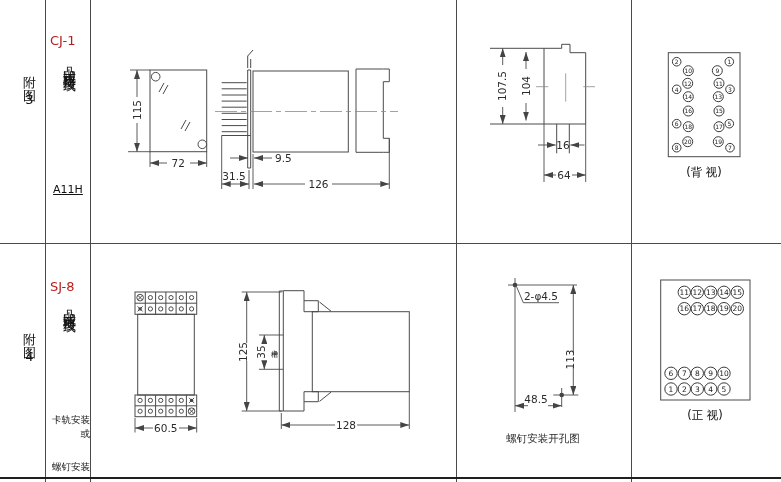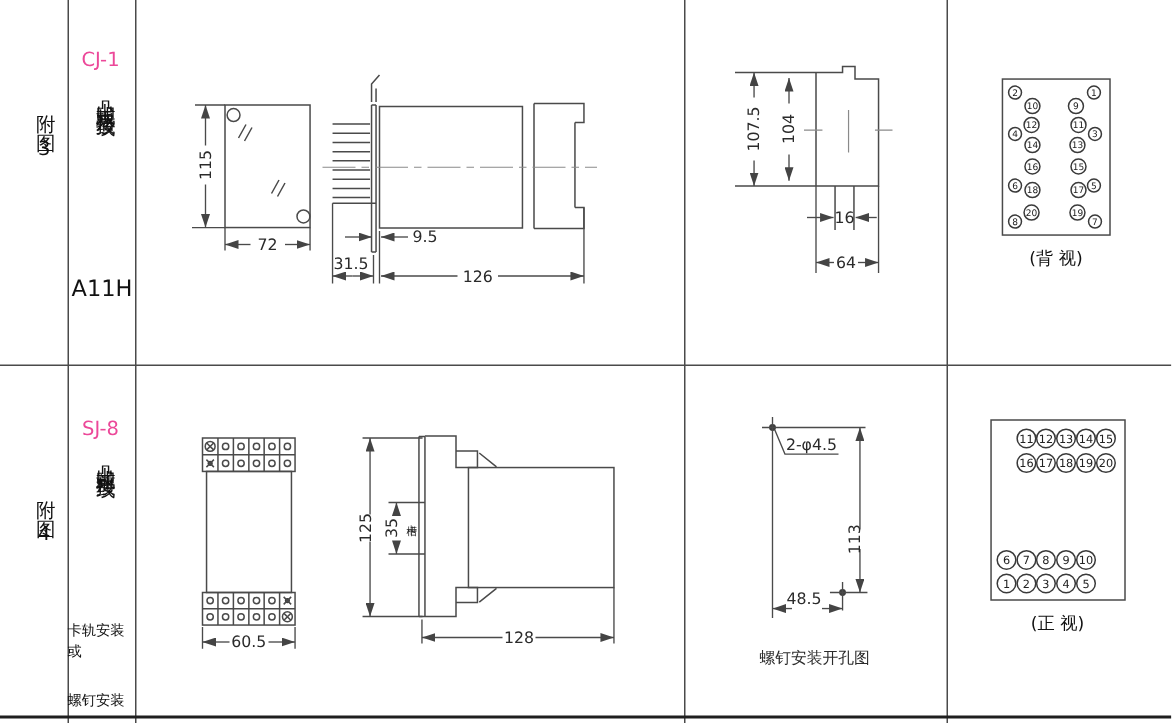--- a/index.html
+++ b/index.html
@@ -4,23 +4,23 @@
 <style>
   html,body{margin:0;padding:0;background:#fff;}
   .page{position:relative;width:781px;height:482px;background:#fff;overflow:hidden;
         font-family:"DejaVu Sans","Liberation Sans",sans-serif;color:#1a1a1a;}
   .vline{position:absolute;top:0;height:482px;width:1px;background:#4a4a4a;}
   .hline{position:absolute;left:0;width:781px;height:1px;background:#4a4a4a;}
   .bline{position:absolute;left:0;width:781px;height:2px;background:#1f1f1f;}
   .vtext{position:absolute;writing-mode:vertical-rl;text-orientation:upright;white-space:nowrap;}
   .rowlabel{font-size:13px;letter-spacing:13px;color:#111;}
   .mtitle{font-size:13px;letter-spacing:2px;color:#111;}
-  .model{position:absolute;width:34px;text-align:center;font-size:13px;color:#ec4899;}
-  .code{position:absolute;width:44px;text-align:center;font-size:15px;color:#111;}
-  .note{position:absolute;left:45px;width:45px;text-align:left;font-size:9.5px;color:#111;}
+  .model{position:absolute;width:34px;text-align:left;font-size:13px;color:#b91c1c;}
+  .code{position:absolute;width:44px;text-align:center;font-size:11px;color:#111;text-decoration:underline;}
+  .note{position:absolute;left:45px;width:45px;text-align:right;font-size:9.5px;color:#111;}
   .slotlabel{position:absolute;writing-mode:vertical-rl;text-orientation:upright;font-size:7px;
              letter-spacing:1px;color:#222;}
   svg.draw{position:absolute;overflow:visible;}
   .ln{stroke:#4a4a4a;stroke-width:1;fill:none;}
   .cl{stroke:#8a8a8a;stroke-width:0.8;fill:none;}
   .dim{stroke:#4a4a4a;stroke-width:0.9;fill:none;}
   .fil{fill:#3d3d3d;stroke:none;}
   text.dt{fill:#2b2b2b;font-size:10.5px;font-family:"DejaVu Sans",sans-serif;}
   text.cap{fill:#111;font-size:11.5px;font-family:"DejaVu Sans",sans-serif;}
   .term{stroke:#3a3a3a;stroke-width:1;fill:#fff;}

